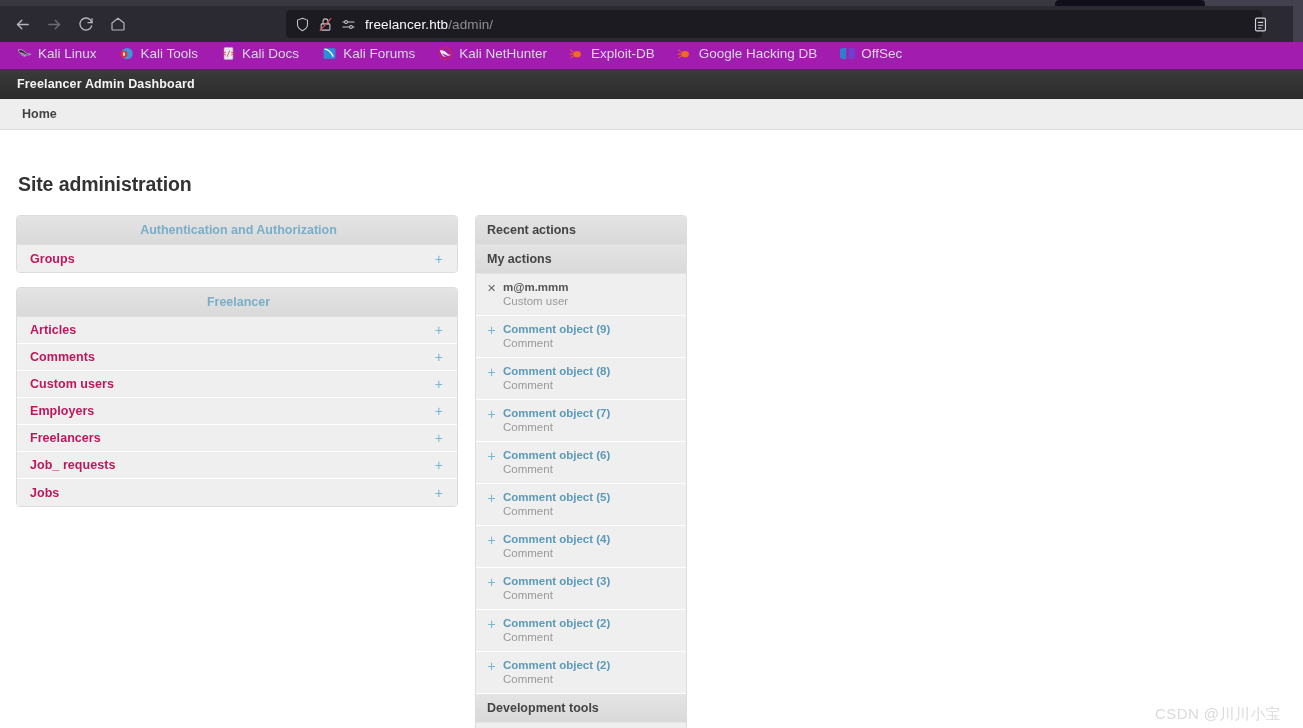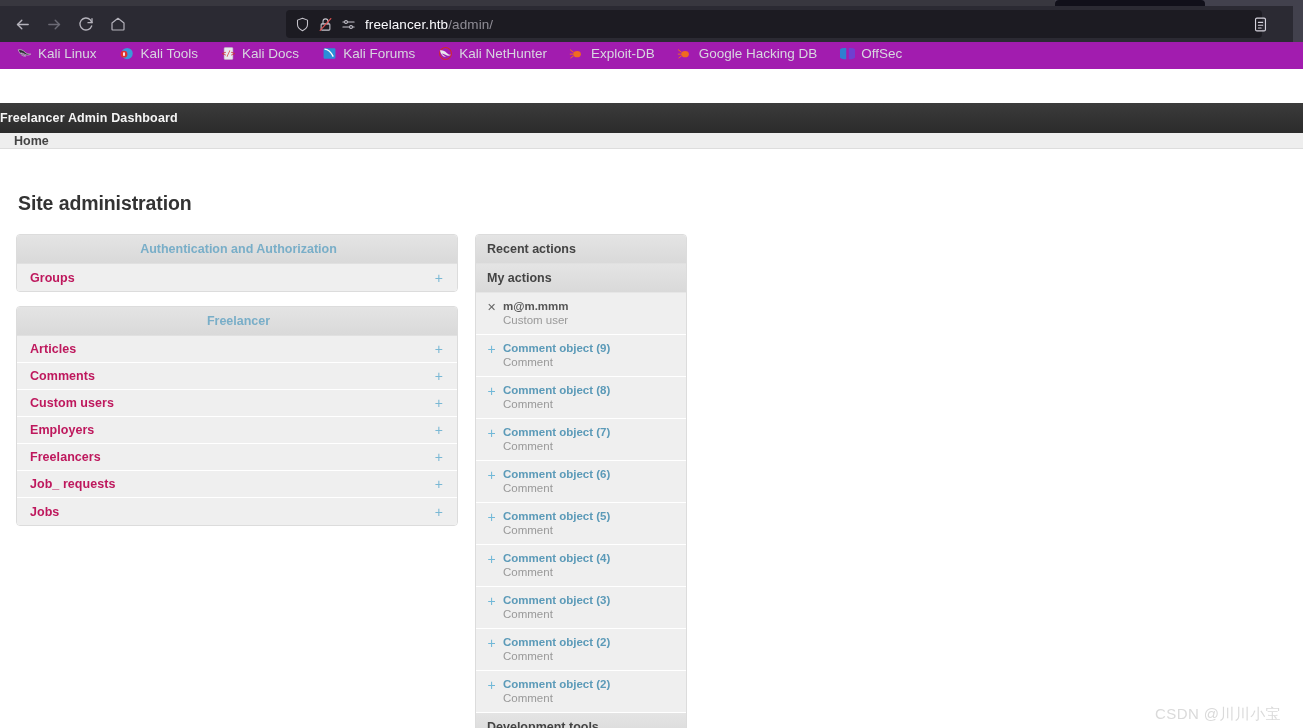--- a/index.html
+++ b/index.html
@@ -93,33 +93,33 @@
   .bm-label { font-size: 13.5px; color: #d8d6e0; }
   .bm-ico { width: 16px; height: 16px; flex: 0 0 auto; display:flex;align-items:center;justify-content:center;}
 
   
   #page { width: 1303px; height: 665px; background: #fff; position: relative; overflow: hidden; }
 
   .dj-header {
     height: 30px;
     background: linear-gradient(180deg,#3b3b3b 0%, #2b2b2b 100%);
     display: flex; align-items: center;
-    margin-top: 34px;
+    padding-left: 17px;
   }
   .dj-branding {
     font-size: 12.5px; font-weight: bold;
     color: #f5f5f5; letter-spacing: 0.15px;
   }
 
   .dj-breadcrumbs {
-    height: 16px;
+    height: 31px;
     background: #eeeeee;
     border-bottom: 1px solid #ddd;
     display: flex; align-items: center;
-    padding-left: 14px;
+    padding-left: 22px;
     font-size: 12.5px; font-weight: bold;
     color: #444;
   }
 
   .dj-content {
     padding: 0 16px;
     position: relative;
   }
   .page-title {
     font-size: 19.5px;

